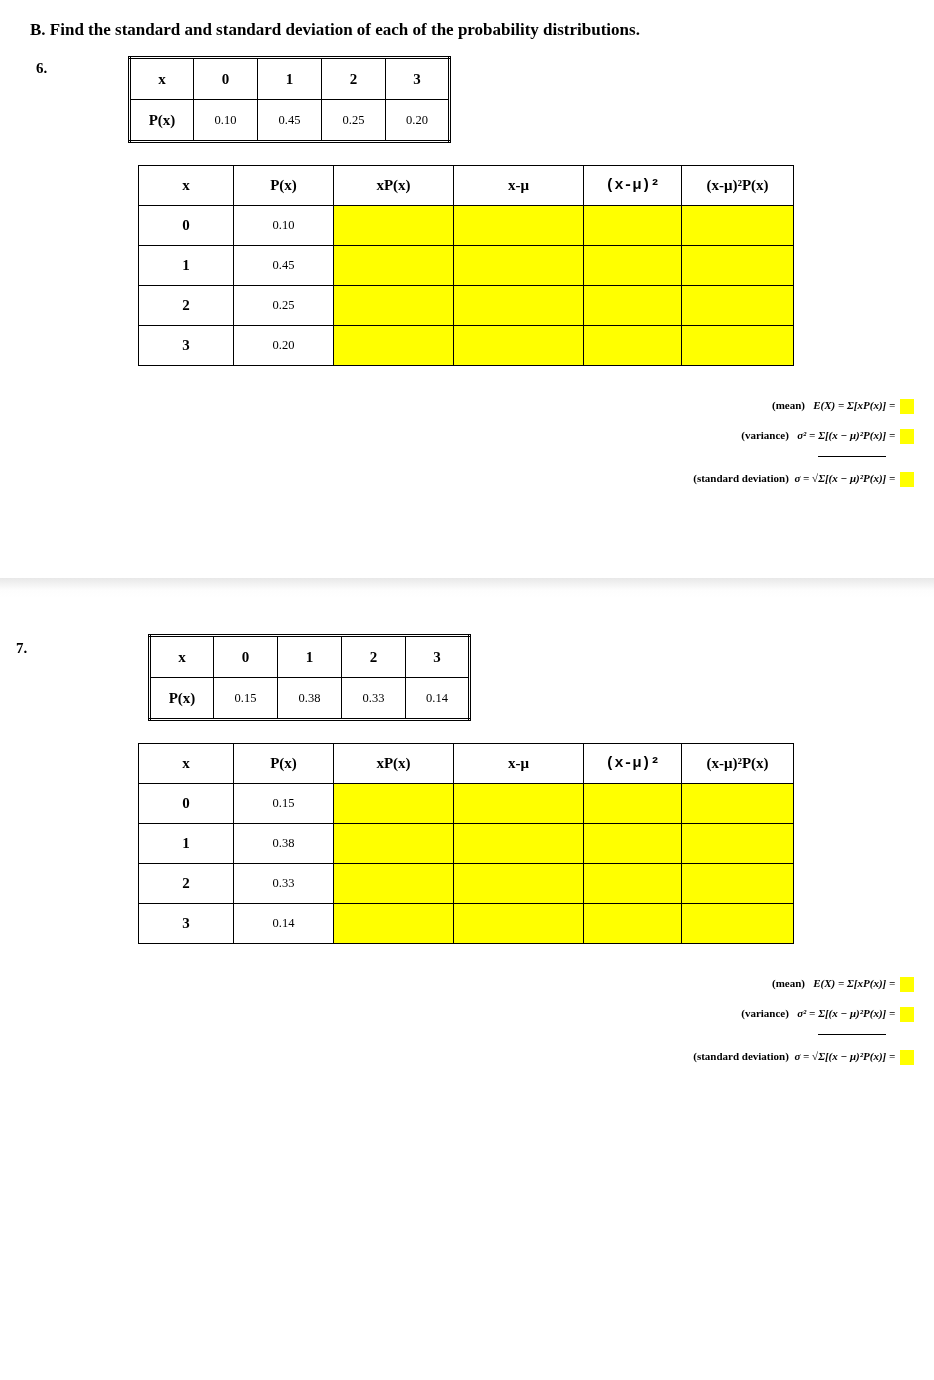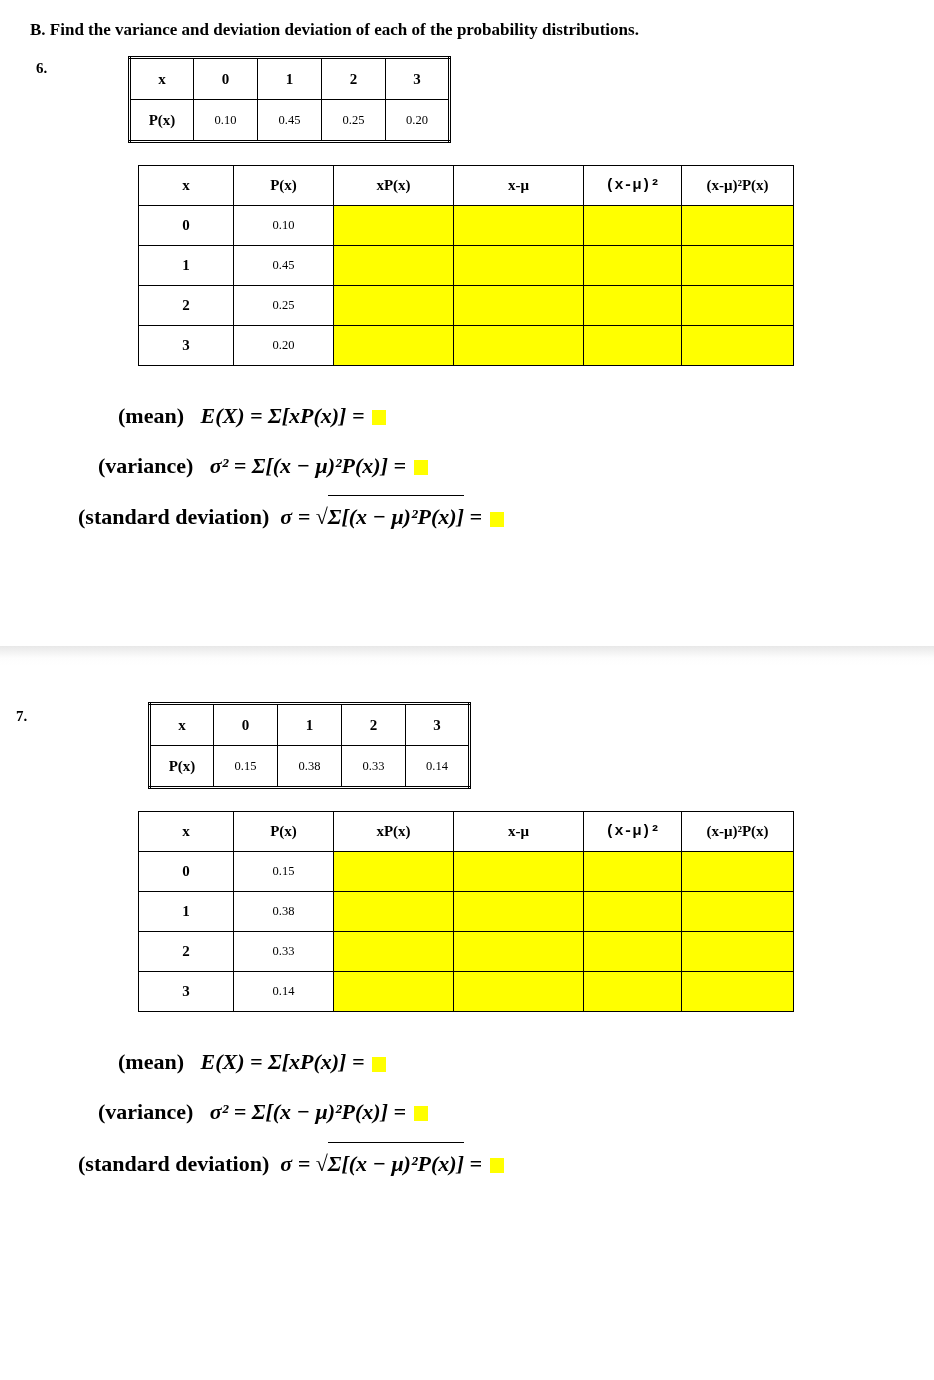--- a/index.html
+++ b/index.html
@@ -61,61 +61,62 @@
     .col-x { width: 95px; }
     .col-px { width: 100px; }
     .col-xpx { width: 120px; }
     .col-xmu { width: 130px; }
     .col-xmu2 { width: 98px; font-family: Liberation Mono, monospace; }
     .col-xmu2p { width: 112px; }
     .hl { background: #ffff00; }
 
     .formula {
       font-weight: bold;
-      font-size: 22px;
+      font-size: 11px;
       margin-left: 50px;
       margin-bottom: 10px;
       line-height: 1.8;
       font-style: italic;
       font-family: "Cambria Math", "Times New Roman", serif;
+      text-align: right;
     }
     .formula .label { font-style: normal; }
     .formula .hi-blank {
       display: inline-block;
       background: #ffff00;
       width: 14px;
       height: 15px;
       vertical-align: middle;
       margin-left: 2px;
     }
     .hi-underline {
       display: inline-block;
       background: #ffff00;
       height: 6px;
       vertical-align: -3px;
     }
     .sqrt-sym { font-style: normal; }
     .sqrt-bar {
       border-top: 1.5px solid #000;
       display: inline-block;
-      padding-top: 1px;
+      padding-top: 12px;
     }
     .pagebreak {
       margin-left: -68px;
       margin-right: -20px;
       height: 20px;
       background: linear-gradient(to bottom, #e8e8e8, #fdfdfd 60%, #fff);
       margin-top: 70px;
       margin-bottom: 36px;
     }
   </style>
 </head>
 <body>
 
-<div class="heading">B. Find the variance and deviation deviation of each of the probability distributions.</div>
+<div class="heading">B. Find the standard and standard deviation of each of the probability distributions.</div>
 
 <div class="problem">
   <div class="problem-number" style="margin-top:4px">6.</div>
 
   <table class="small-table">
     <tbody>
         <tr>
       <td class="row-label">x</td>
       <td class="row-label">0</td>
       <td class="row-label">1</td>

